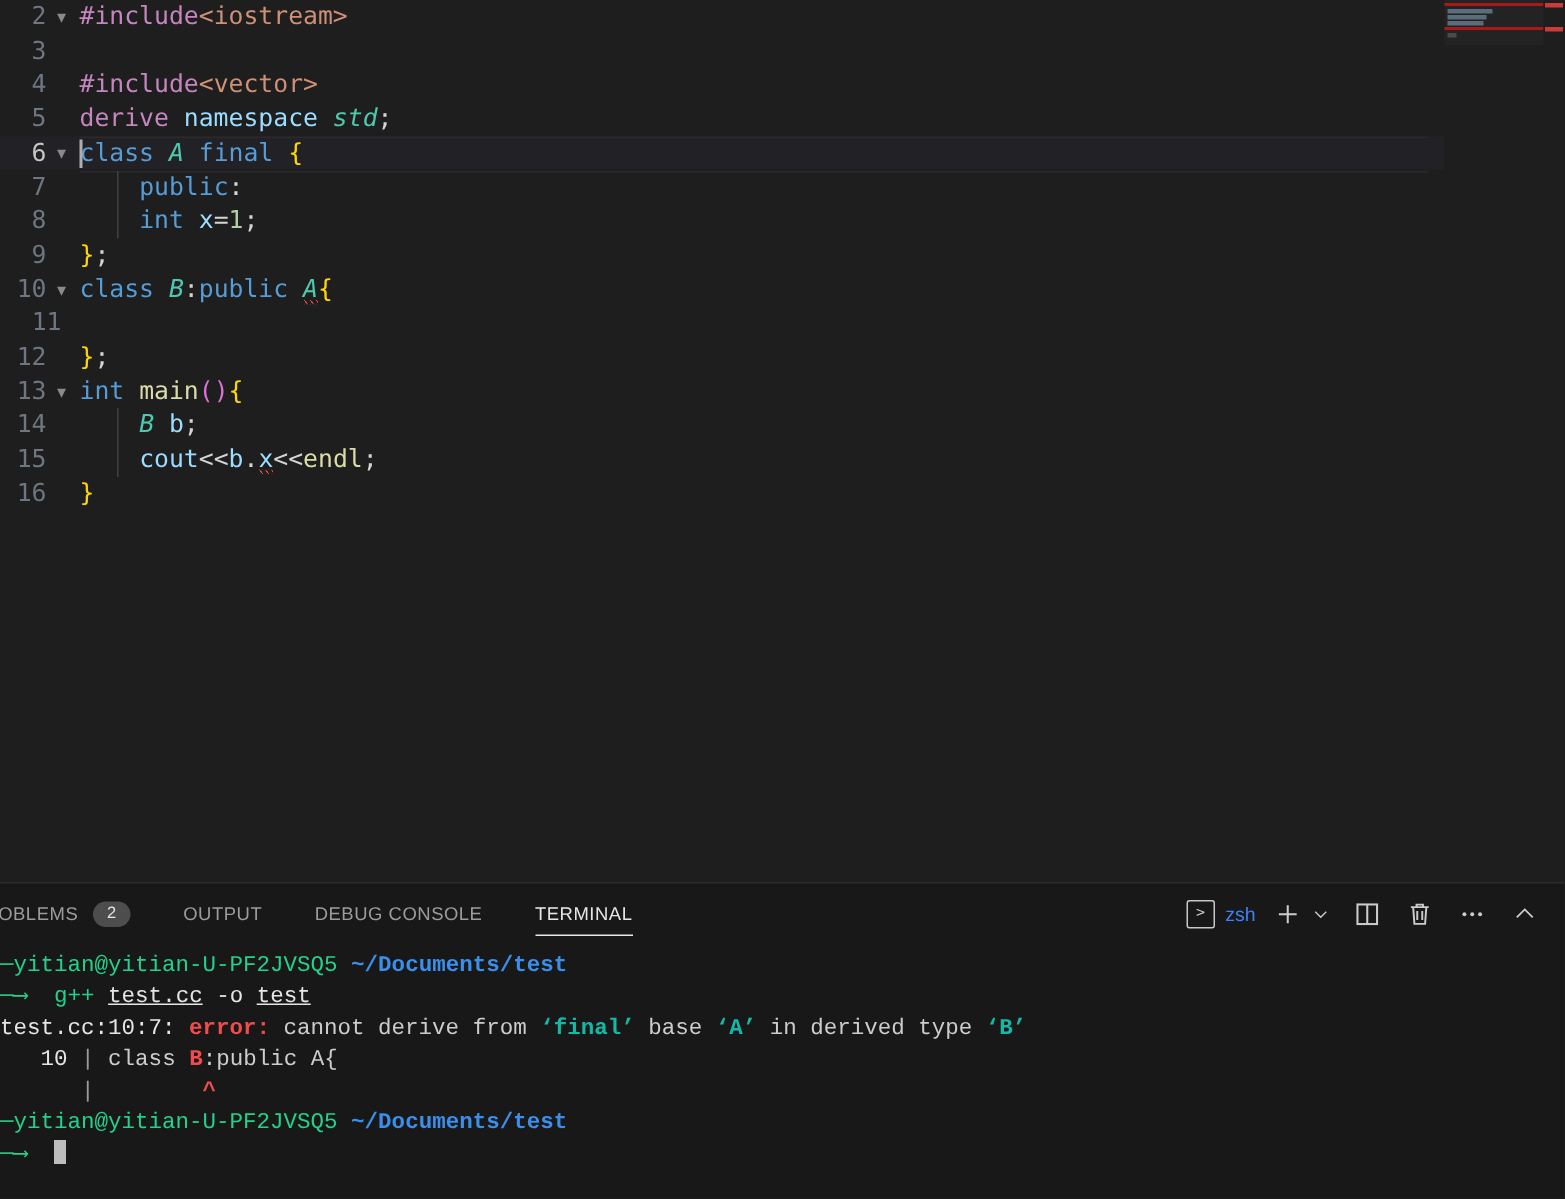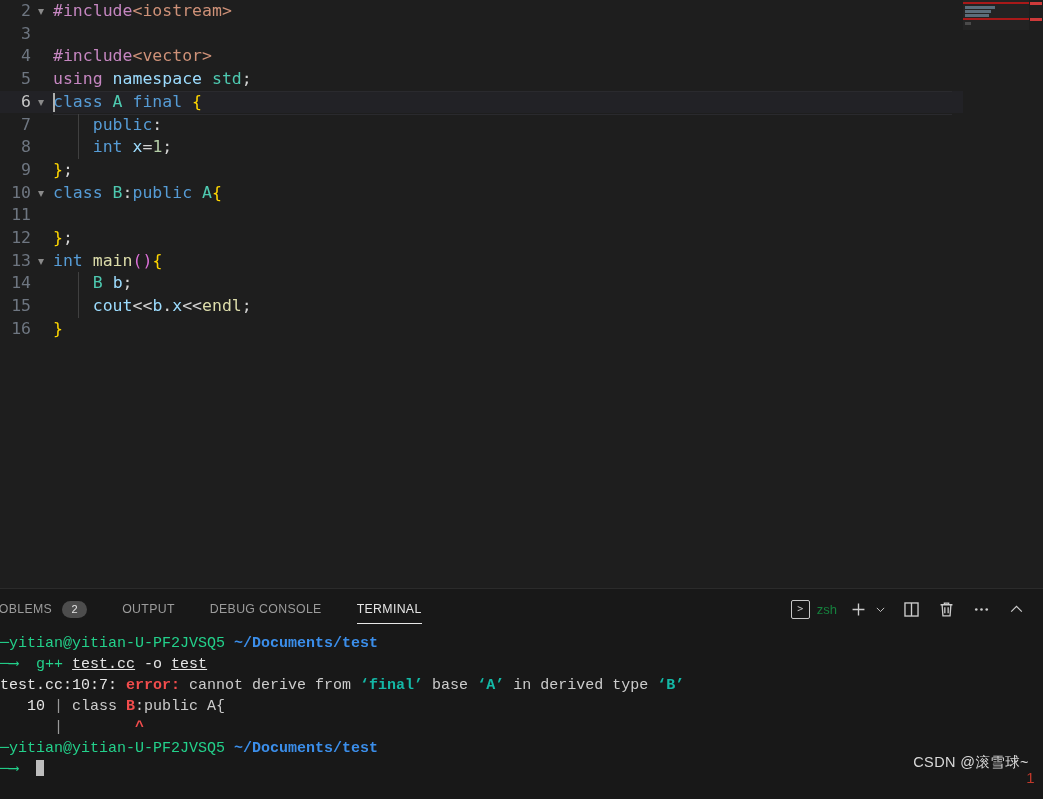--- a/index.html
+++ b/index.html
@@ -80,21 +80,21 @@
     position: absolute;
     width: 1px;
     background: #404040;
     left: 78px;
   }
 
   
   .t-pp      { color: #c586c0; }
   .t-inc     { color: #ce9178; }
   .t-kw      { color: #569cd6; }
-  .t-type    { color: #4ec9b0; }
+  .t-type    { color: #4ec9b0; font-style: italic; }
   .t-ident   { color: #9cdcfe; }
   .t-num     { color: #b5cea8; }
   .t-punc    { color: #d4d4d4; }
   .t-brace   { color: #ffd700; }
   .t-fn      { color: #dcdcaa; }
   .t-paren   { color: #da70d6; }
 
   .squig {
     border-bottom: 2px solid transparent;
     background-repeat: repeat-x;
@@ -225,21 +225,21 @@
   .shell-pill {
     display: flex;
     align-items: center;
     gap: 7px;
     padding: 0 3px 0 0;
     margin-right: 5px;
   }
   .shell-name {
     font-family: "Liberation Sans", sans-serif;
     font-size: 13px;
-    color: #15803d;
+    color: #3b82f6;
   }
   .term-ico-box {
     width: 17px; height: 17px;
     border: 1.4px solid #c8c8c8;
     border-radius: 2px;
     display: flex; align-items: center; justify-content: center;
     color: #c8c8c8;
     font-size: 10px;
     font-family: "DejaVu Sans Mono", monospace;
     line-height: 1;
@@ -313,21 +313,21 @@
       <span class="ln">3</span>
     </div>
 
     <div class="code-line" style="top:45.4px;position:absolute;left:0;right:0;">
       <span class="ln">4</span>
       <span class="ltext"><span class="t-pp">#include</span><span class="t-inc">&lt;vector&gt;</span></span>
     </div>
 
     <div class="code-line" style="top:68.1px;position:absolute;left:0;right:0;">
       <span class="ln">5</span>
-      <span class="ltext"><span class="t-pp">using</span> <span class="t-ident">namespace</span> <span class="t-type">std</span><span class="t-punc">;</span></span>
+      <span class="ltext"><span class="t-pp">derive</span> <span class="t-ident">namespace</span> <span class="t-type">std</span><span class="t-punc">;</span></span>
     </div>
 
     <div class="code-line active" style="top:90.8px;position:absolute;left:0;right:0;">
       <span class="ln">6</span>
       <span class="fold">▾</span>
       <span class="ltext"><span class="t-kw">class</span> <span class="t-type">A</span> <span class="t-kw">final</span> <span class="t-brace">{</span></span>
     </div>
 
     <div class="code-line" style="top:113.5px;position:absolute;left:0;right:0;">
       <span class="ln">7</span>
@@ -343,21 +343,21 @@
       <span class="ln">9</span>
       <span class="ltext"><span class="t-brace">}</span><span class="t-punc">;</span></span>
     </div>
 
     <div class="code-line" style="top:181.6px;position:absolute;left:0;right:0;">
       <span class="ln">10</span>
       <span class="fold">▾</span>
       <span class="ltext"><span class="t-kw">class</span> <span class="t-type">B</span><span class="t-punc">:</span><span class="t-kw">public</span> <span class="t-type squig">A</span><span class="t-brace">{</span></span>
     </div>
 
-    <div class="code-line" style="top:204.3px;position:absolute;left:0;right:0;">
+    <div class="code-line" style="top:204.3px;position:absolute;left:10px;right:0;">
       <span class="ln">11</span>
       <span class="ltext"></span>
     </div>
 
     <div class="code-line" style="top:227px;position:absolute;left:0;right:17px;">
       <span class="ln">12</span>
       <span class="ltext"><span class="t-brace">}</span><span class="t-punc">;</span></span>
     </div>
 
     <div class="code-line" style="top:249.7px;position:absolute;left:0;right:0;">
@@ -473,17 +473,13 @@
 
     <div class="tline"><span class="g-white">   </span><span class="g-white">10</span><span class="g-dim"> </span><span class="g-dim">|</span><span class="g-gray"> </span><span class="g-gray">class </span><span class="g-red">B</span><span class="g-gray">:public A{</span></div>
 
     <div class="tline"><span class="g-dim">      </span><span class="g-dim">|</span><span class="g-red">        </span><span class="g-red">^</span></div>
 
     <div class="tline"><span class="g-green">─</span><span class="g-green">yitian@yitian-U-PF2JVSQ5</span><span class="g-green"> </span><span class="g-blue">~/Documents/test</span></div>
 
     <div class="tline"><span class="g-green">─⟶</span><span class="g-white">  </span><span class="tcursor"></span></div>
   </div>
 
-  <div class="watermark">
-    <span>CSDN @滚雪球~</span>
-    <span class="wm-num">1</span>
-  </div>
 </div>
 
 </body></html>

